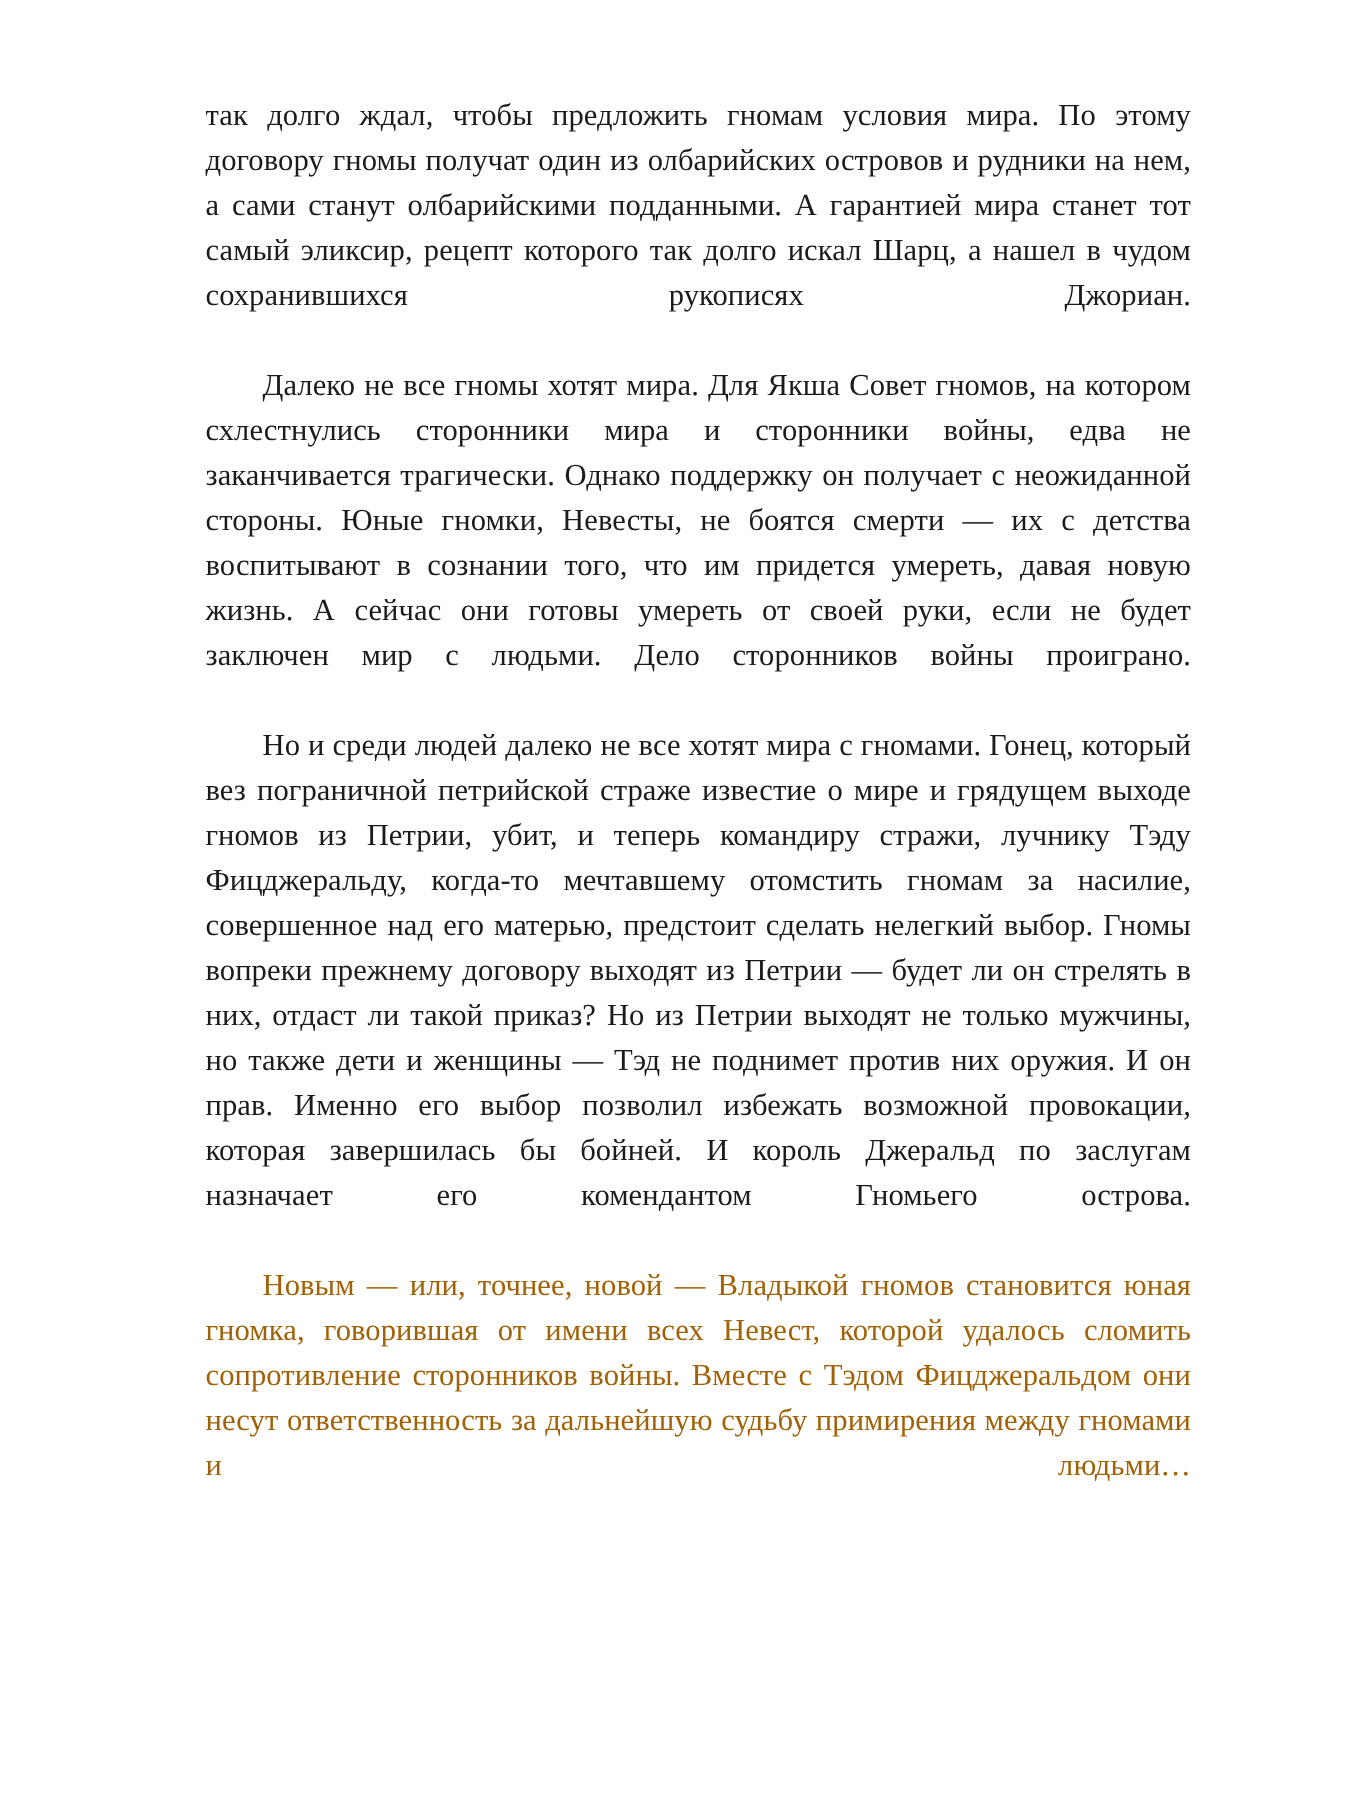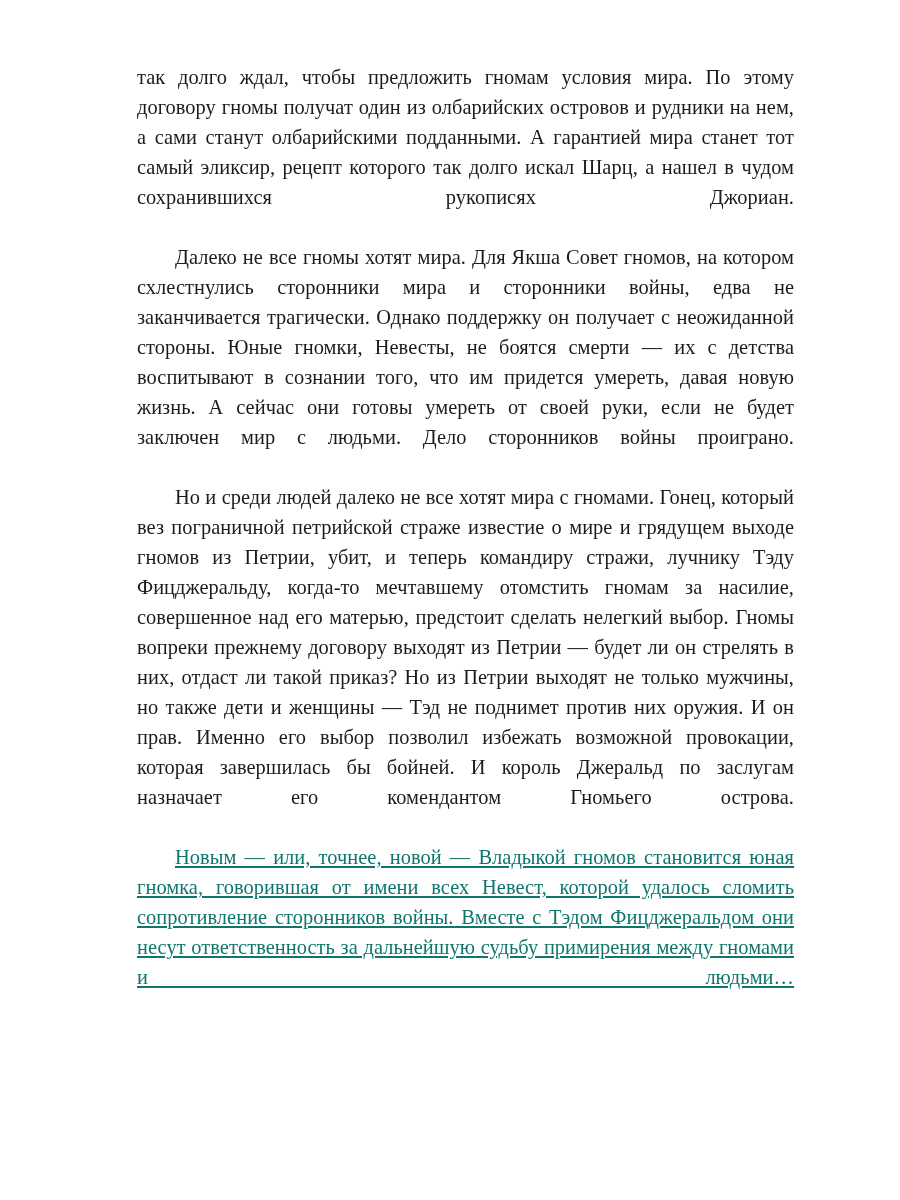--- a/index.html
+++ b/index.html
@@ -62,17 +62,17 @@
 
 <div class="page" style="background: rgb(255, 255, 255);">
   <div class="text-block">
 
     <p class="para continued" style="color: rgb(27, 27, 31); text-indent: 0px;">так долго ждал, чтобы предложить гномам условия мира. По этому договору гномы получат один из олбарийских островов и рудники на нем, а сами станут олбарийскими подданными. А гарантией мира станет тот самый эликсир, рецепт которого так долго искал Шарц, а нашел в чудом сохранившихся рукописях Джориан.</p>
 
     <p class="para" style="color: rgb(27, 27, 31);">Далеко не все гномы хотят мира. Для Якша Совет гномов, на котором схлестнулись сторонники мира и сторонники войны, едва не заканчивается трагически. Однако поддержку он получает с неожиданной стороны. Юные гномки, Невесты, не боятся смерти — их с детства воспитывают в сознании того, что им придется умереть, давая новую жизнь. А сейчас они готовы умереть от своей руки, если не будет заключен мир с людьми. Дело сторонников войны проиграно.</p>
 
     <p class="para" style="color: rgb(27, 27, 31);">Но и среди людей далеко не все хотят мира с гномами. Гонец, который вез пограничной петрийской страже известие о мире и грядущем выходе гномов из Петрии, убит, и теперь командиру стражи, лучнику Тэду Фицджеральду, когда-то мечтавшему отомстить гномам за насилие, совершенное над его матерью, предстоит сделать нелегкий выбор. Гномы вопреки прежнему договору выходят из Петрии — будет ли он стрелять в них, отдаст ли такой приказ? Но из Петрии выходят не только мужчины, но также дети и женщины — Тэд не поднимет против них оружия. И он прав. Именно его выбор позволил избежать возможной провокации, которая завершилась бы бойней. И король Джеральд по заслугам назначает его комендантом Гномьего острова.</p>
 
-    <p class="para" style="color: #0f766e; text-decoration: underline;">Новым — или, точнее, новой — Владыкой гномов становится юная гномка, говорившая от имени всех Невест, которой удалось сломить сопротивление сторонников войны. Вместе с Тэдом Фицджеральдом они несут ответственность за дальнейшую судьбу примирения между гномами и людьми…</p>
+    <p class="para" style="color: #a16207;">Новым — или, точнее, новой — Владыкой гномов становится юная гномка, говорившая от имени всех Невест, которой удалось сломить сопротивление сторонников войны. Вместе с Тэдом Фицджеральдом они несут ответственность за дальнейшую судьбу примирения между гномами и людьми…</p>
 
 
   </div>
 </div>
 
 </body></html>

